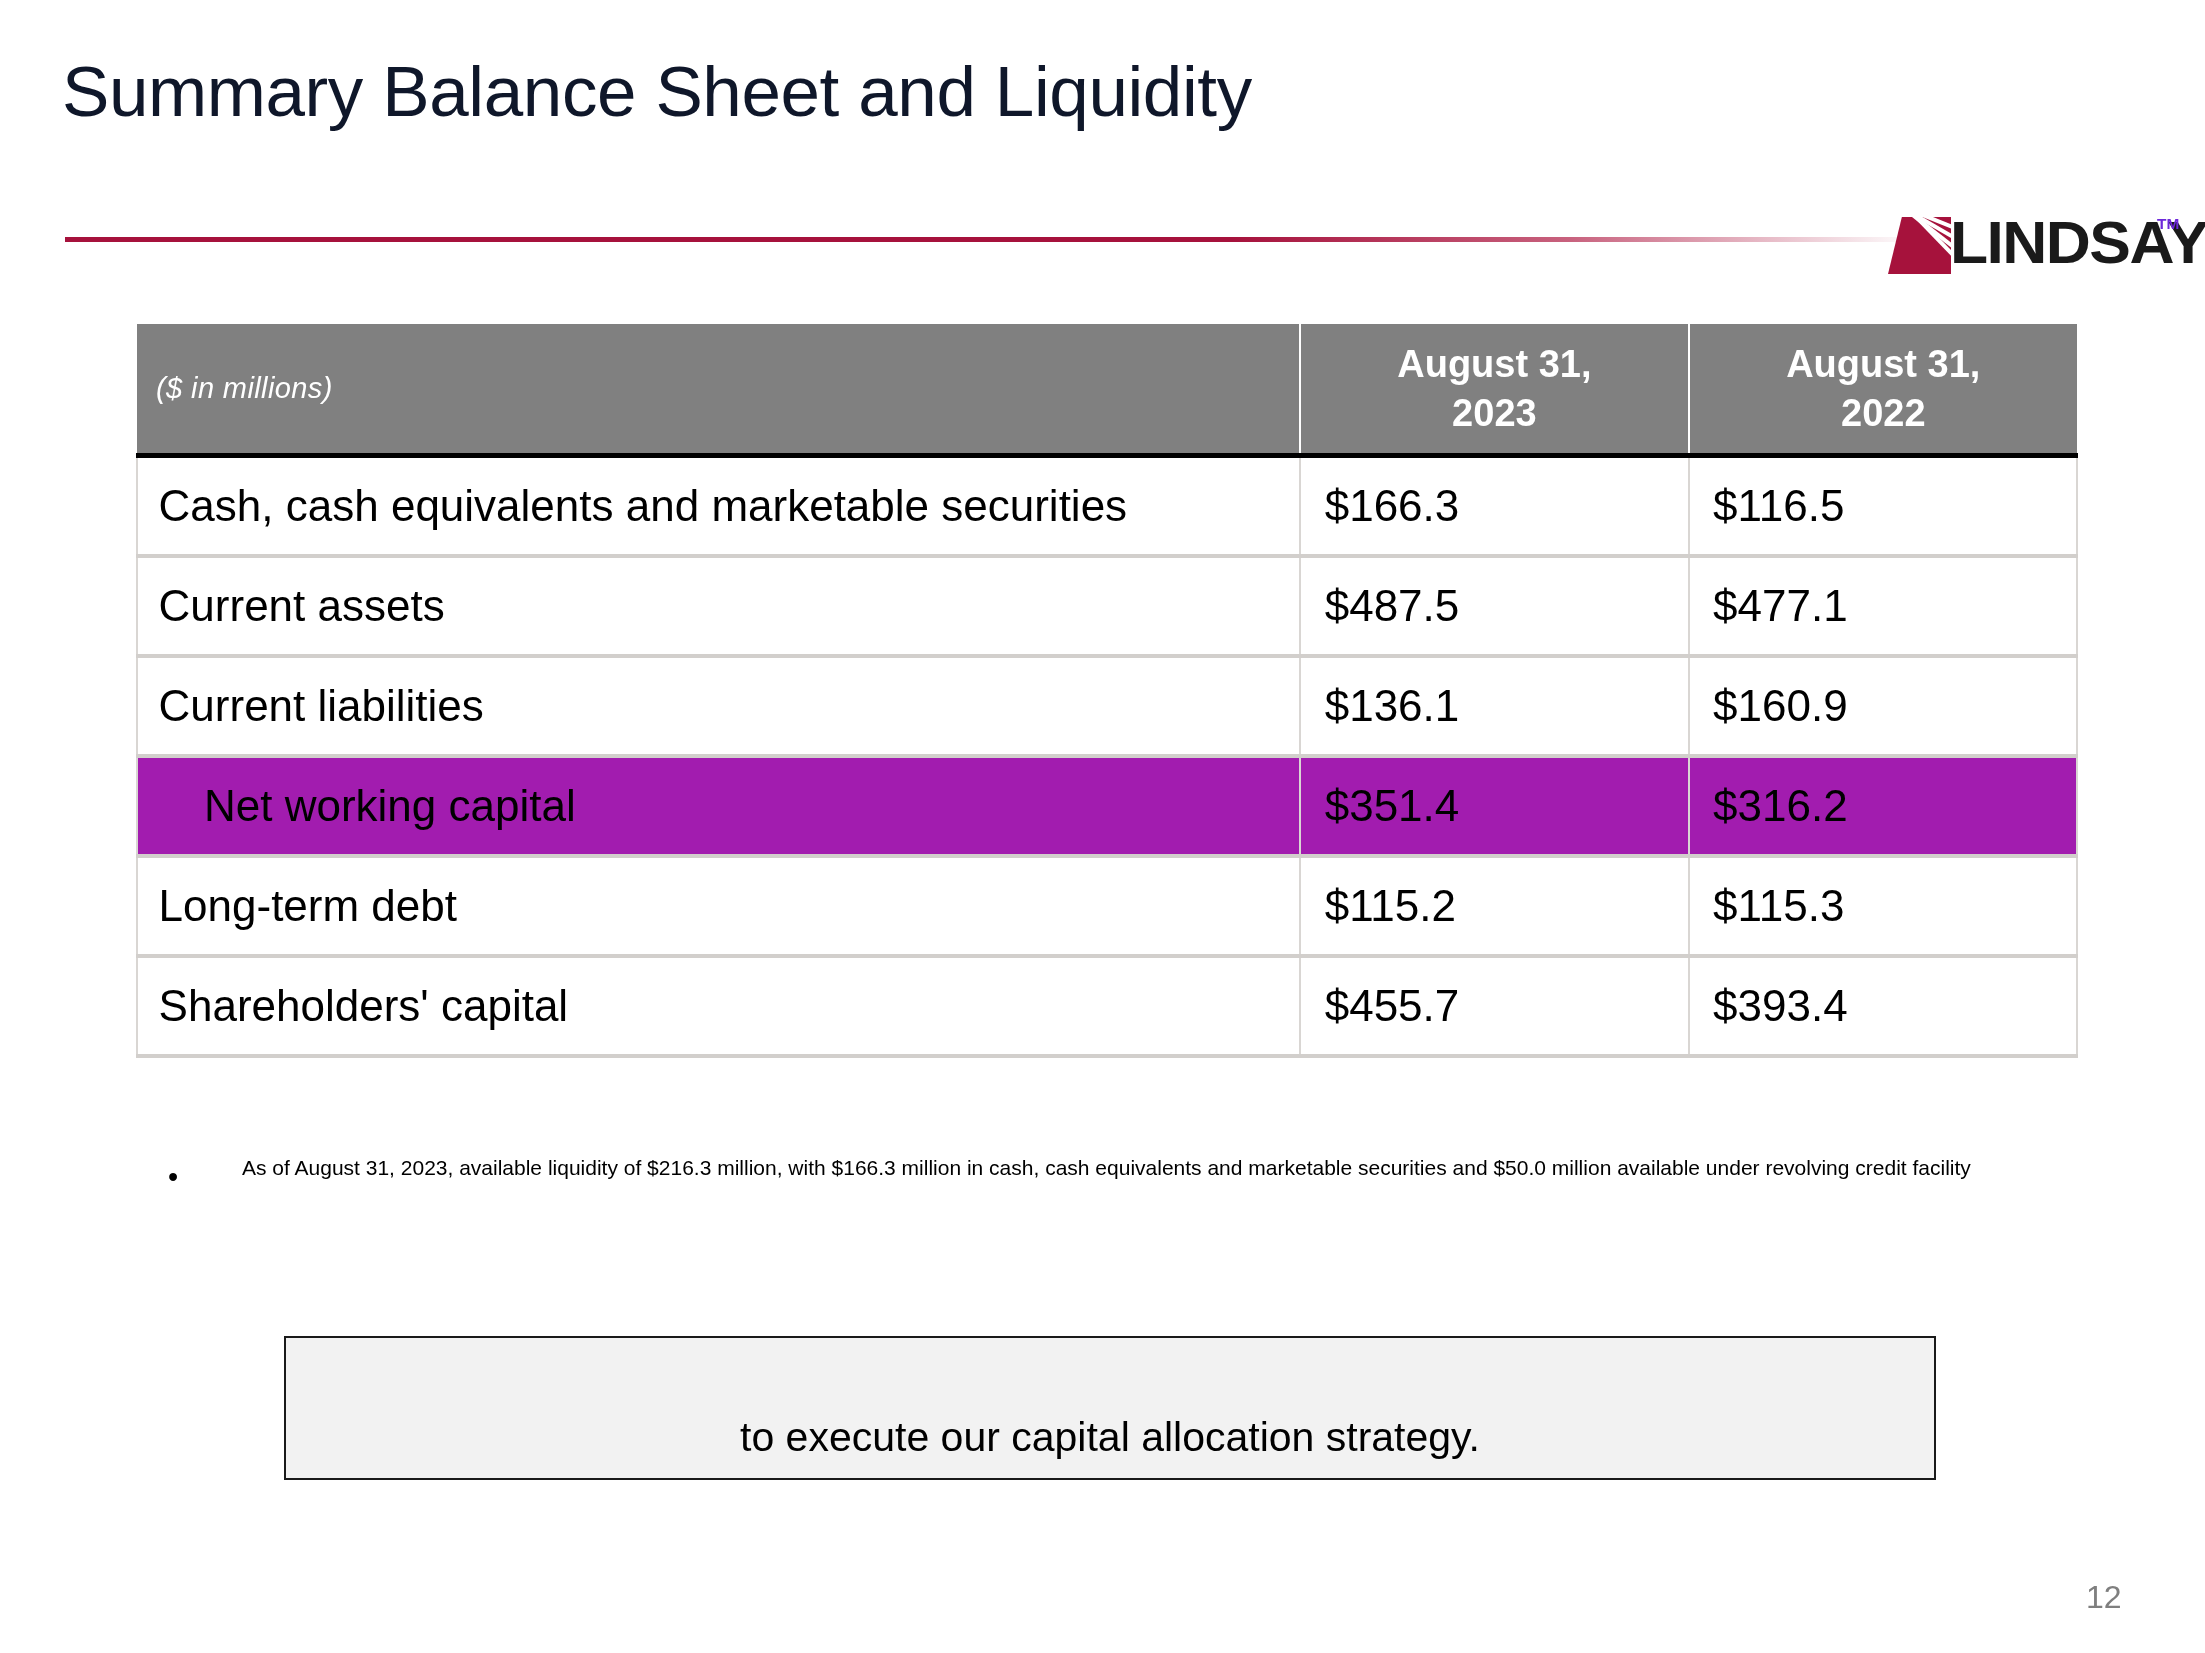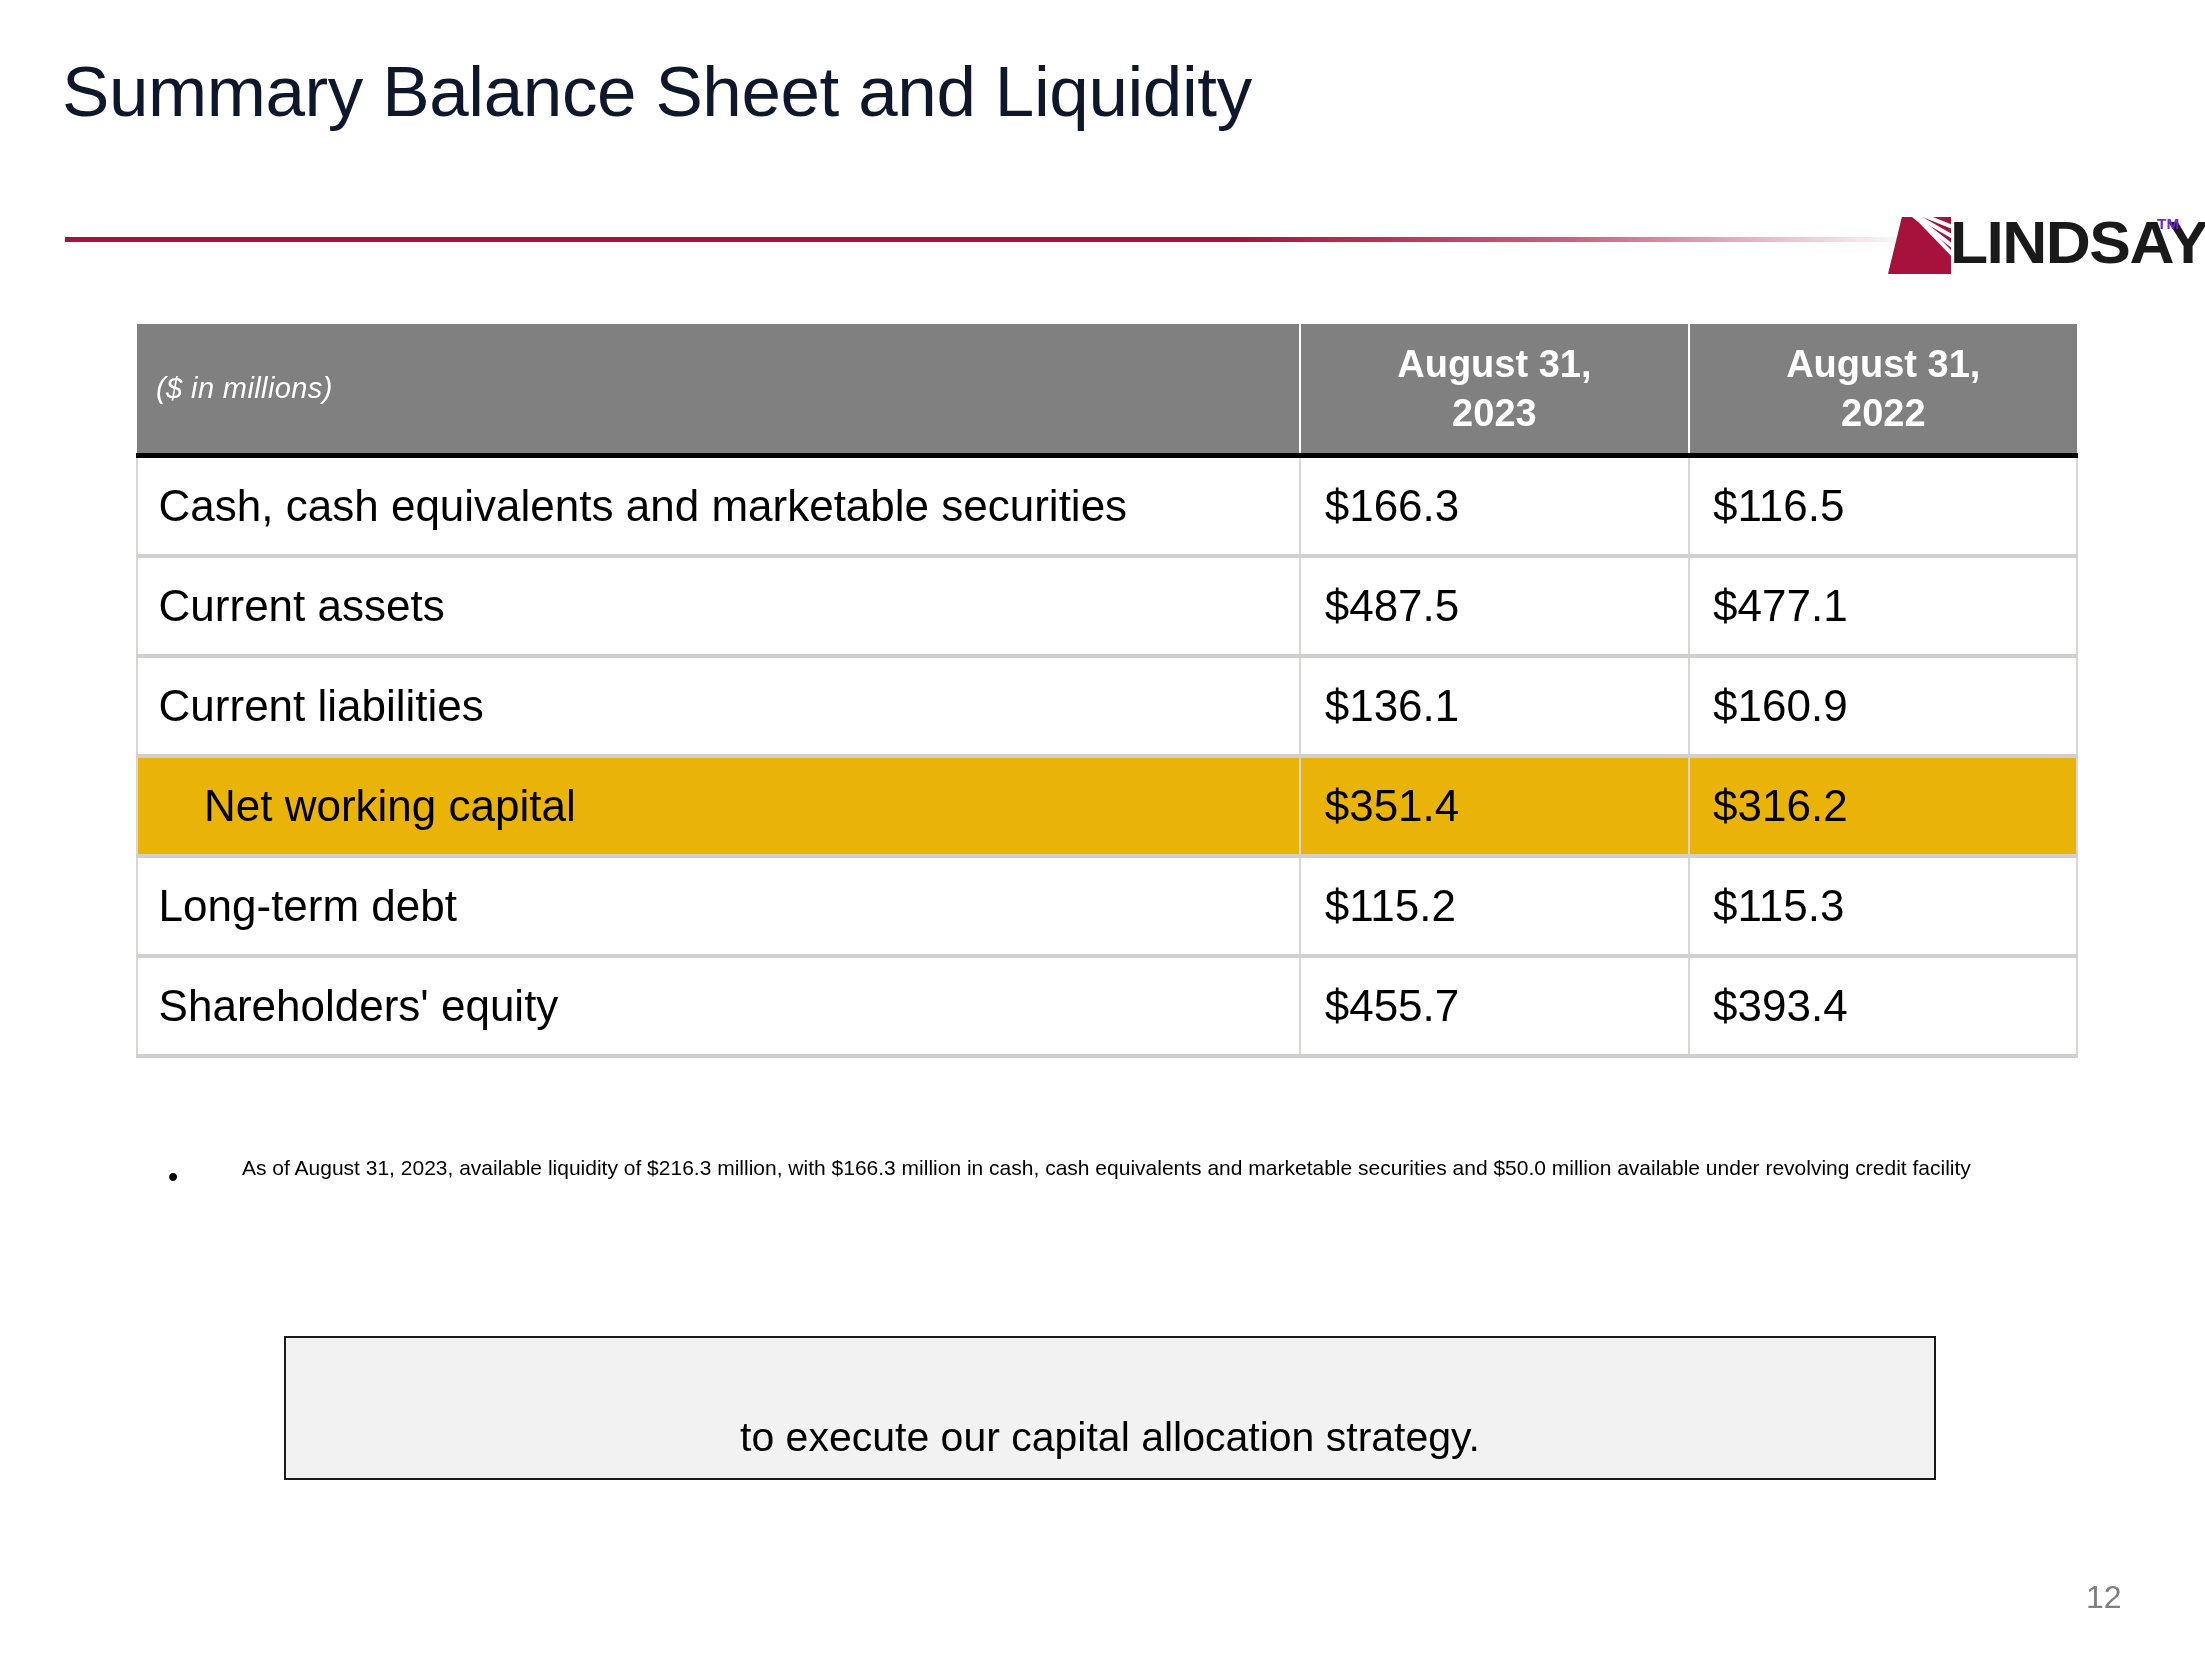--- a/index.html
+++ b/index.html
@@ -152,21 +152,21 @@
   #balance-table tbody td.label {
     text-align: left;
     padding-left: 20.6px;
     border-left: 2.2px solid #D9D6D3;
   }
   #balance-table tbody td.label.indent { padding-left: 66px; }
   #balance-table tbody td.value {
     text-align: left;
     padding-left: 23.5px;
   }
-  #balance-table tbody tr.shaded td { background: #eab308; }
+  #balance-table tbody tr.shaded td { background: #a21caf; }
 
   
   #bullet-list {
     position: absolute;
     left: 168px;
     top: 1154px;
     width: 1882px;
   }
   #bullet-list .bullet-row {
     display: flex;
@@ -275,21 +275,21 @@
       <td class="label indent">Net working capital</td>
       <td class="value">$351.4</td>
       <td class="value">$316.2</td>
     </tr>
     <tr>
       <td class="label">Long-term debt</td>
       <td class="value">$115.2</td>
       <td class="value">$115.3</td>
     </tr>
     <tr>
-      <td class="label">Shareholders' equity</td>
+      <td class="label">Shareholders' capital</td>
       <td class="value">$455.7</td>
       <td class="value">$393.4</td>
     </tr>
   </tbody>
 </table>
 
 <div id="bullet-list">
   <div class="bullet-row">
     <div class="dot">•</div>
     <div class="btext">As of August 31, 2023, available liquidity of $216.3 million, with $166.3 million in cash, cash equivalents and marketable securities and $50.0 million available under revolving credit facility</div>

